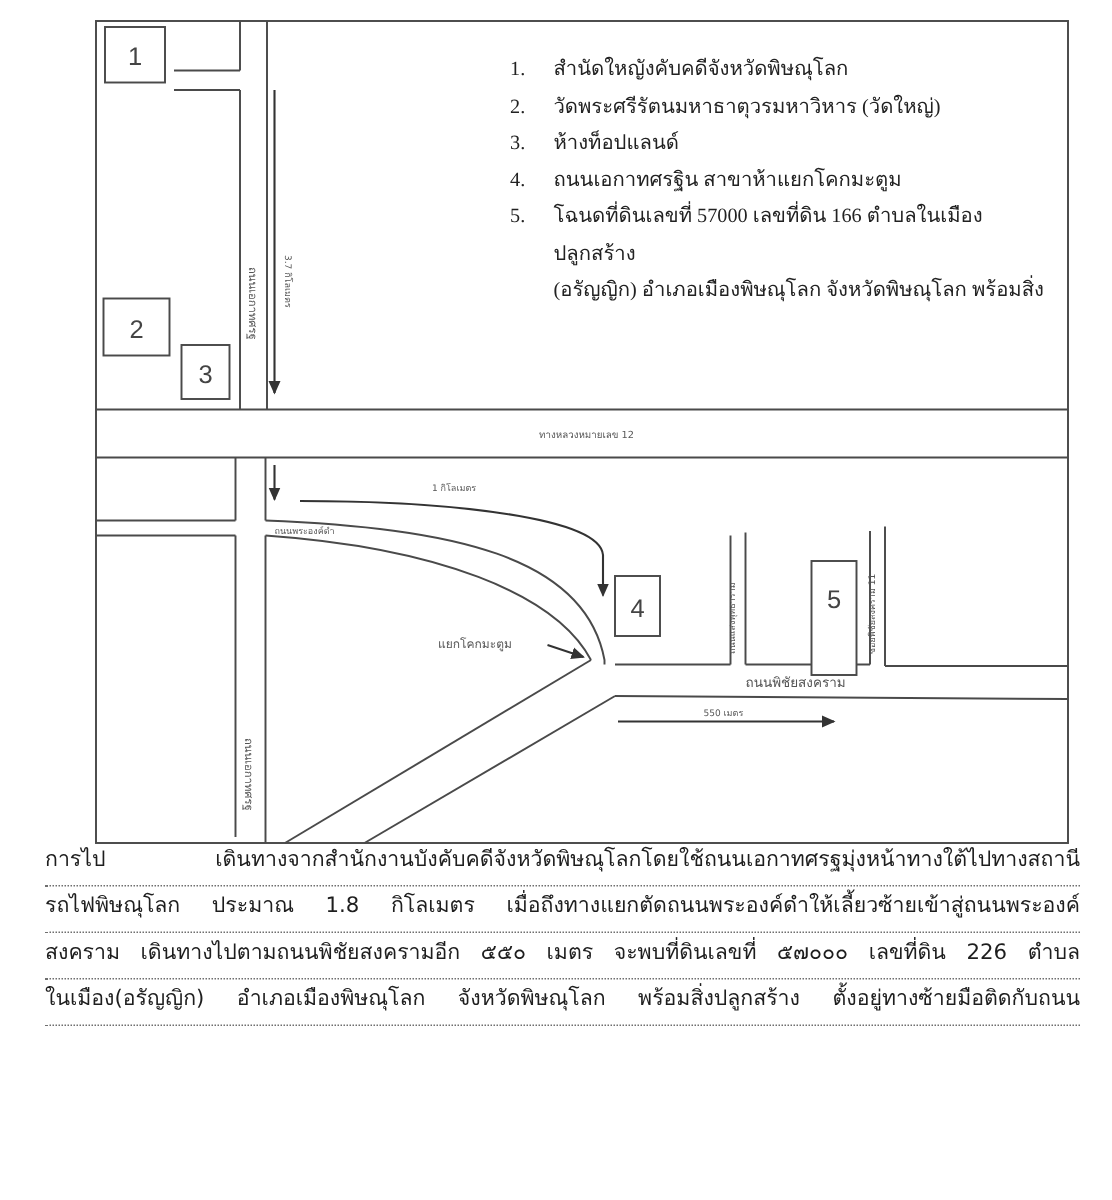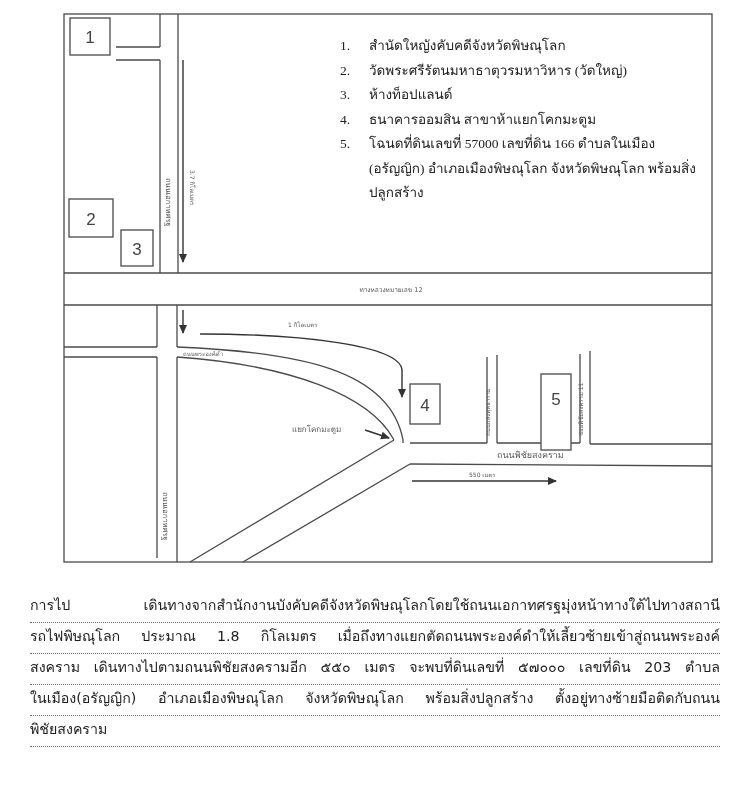--- a/index.html
+++ b/index.html
@@ -4,21 +4,21 @@
 <style>
   html, body { margin: 0; padding: 0; background: #ffffff; }
   body { width: 741px; height: 800px; position: relative; overflow: hidden; font-family: "DejaVu Sans", sans-serif; color: #222; }
   #map { position: absolute; left: 0; top: 0; width: 741px; height: 580px; }
   #map svg { position: absolute; left: 0; top: 0; }
   .legend { position: absolute; left: 340px; top: 34px; width: 370px; font-family: "Liberation Serif", serif; font-size: 13.5px; color: #222; }
   .legend-item { display: flex; line-height: 24.5px; }
   .legend-num { width: 29px; flex: none; }
   .legend-text { flex: 1; }
   .legend-cont { padding-left: 29px; line-height: 24.5px; }
-  .desc { position: absolute; left: 30px; top: 592px; width: 690px; font-family: "DejaVu Sans", sans-serif; font-size: 14.2px; color: #1e1e1e; }
+  .desc { position: absolute; left: 30px; top: 560px; width: 690px; font-family: "DejaVu Sans", sans-serif; font-size: 14.2px; color: #1e1e1e; }
   .desc-line { height: 30px; line-height: 26px; border-bottom: 1.5px dotted #6f6f6f; white-space: nowrap; overflow: hidden; text-align: justify; text-align-last: justify; }
   .desc-line.last { text-align-last: left; }
 </style>
 </head>
 <body>
 
 <div id="map">
   <svg width="741" height="580" viewBox="0 0 741 580" xmlns="http://www.w3.org/2000/svg">
     <defs>
       <marker id="ah" markerWidth="10" markerHeight="10" refX="8" refY="5" orient="auto" markerUnits="userSpaceOnUse">
@@ -108,30 +108,29 @@
     <div class="legend-item">
       <span class="legend-num">2.</span>
       <span class="legend-text">วัดพระศรีรัตนมหาธาตุวรมหาวิหาร (วัดใหญ่)</span>
     </div>
     <div class="legend-item">
       <span class="legend-num">3.</span>
       <span class="legend-text">ห้างท็อปแลนด์</span>
     </div>
     <div class="legend-item">
       <span class="legend-num">4.</span>
-      <span class="legend-text">ธนาคารออมสิน สาขาห้าแยกโคกมะตูม</span>
+      <span class="legend-text">ถนนเอกาทศรฐิน สาขาห้าแยกโคกมะตูม</span>
     </div>
     <div class="legend-item">
       <span class="legend-num">5.</span>
       <span class="legend-text">โฉนดที่ดินเลขที่ 57000 เลขที่ดิน 166 ตำบลในเมือง</span>
     </div>
+    <div class="legend-cont">ปลูกสร้าง</div>
     <div class="legend-cont">(อรัญญิก) อำเภอเมืองพิษณุโลก จังหวัดพิษณุโลก พร้อมสิ่ง</div>
-    <div class="legend-cont">ปลูกสร้าง</div>
   </div>
 </div>
 
 <div class="desc">
   <div class="desc-line">การไป  เดินทางจากสำนักงานบังคับคดีจังหวัดพิษณุโลกโดยใช้ถนนเอกาทศรฐมุ่งหน้าทางใต้ไปทางสถานี</div>
   <div class="desc-line">รถไฟพิษณุโลก ประมาณ 1.8 กิโลเมตร เมื่อถึงทางแยกตัดถนนพระองค์ดำให้เลี้ยวซ้ายเข้าสู่ถนนพระองค์</div>
-  <div class="desc-line">สงคราม เดินทางไปตามถนนพิชัยสงครามอีก ๕๕๐ เมตร จะพบที่ดินเลขที่ ๕๗๐๐๐ เลขที่ดิน 203 ตำบล</div>
+  <div class="desc-line">สงคราม เดินทางไปตามถนนพิชัยสงครามอีก ๕๕๐ เมตร จะพบที่ดินเลขที่ ๕๗๐๐๐ เลขที่ดิน 226 ตำบล</div>
   <div class="desc-line">ในเมือง(อรัญญิก) อำเภอเมืองพิษณุโลก จังหวัดพิษณุโลก พร้อมสิ่งปลูกสร้าง ตั้งอยู่ทางซ้ายมือติดกับถนน</div>
-  <div class="desc-line last">พิชัยสงคราม</div>
 </div>
 
 </body></html>

